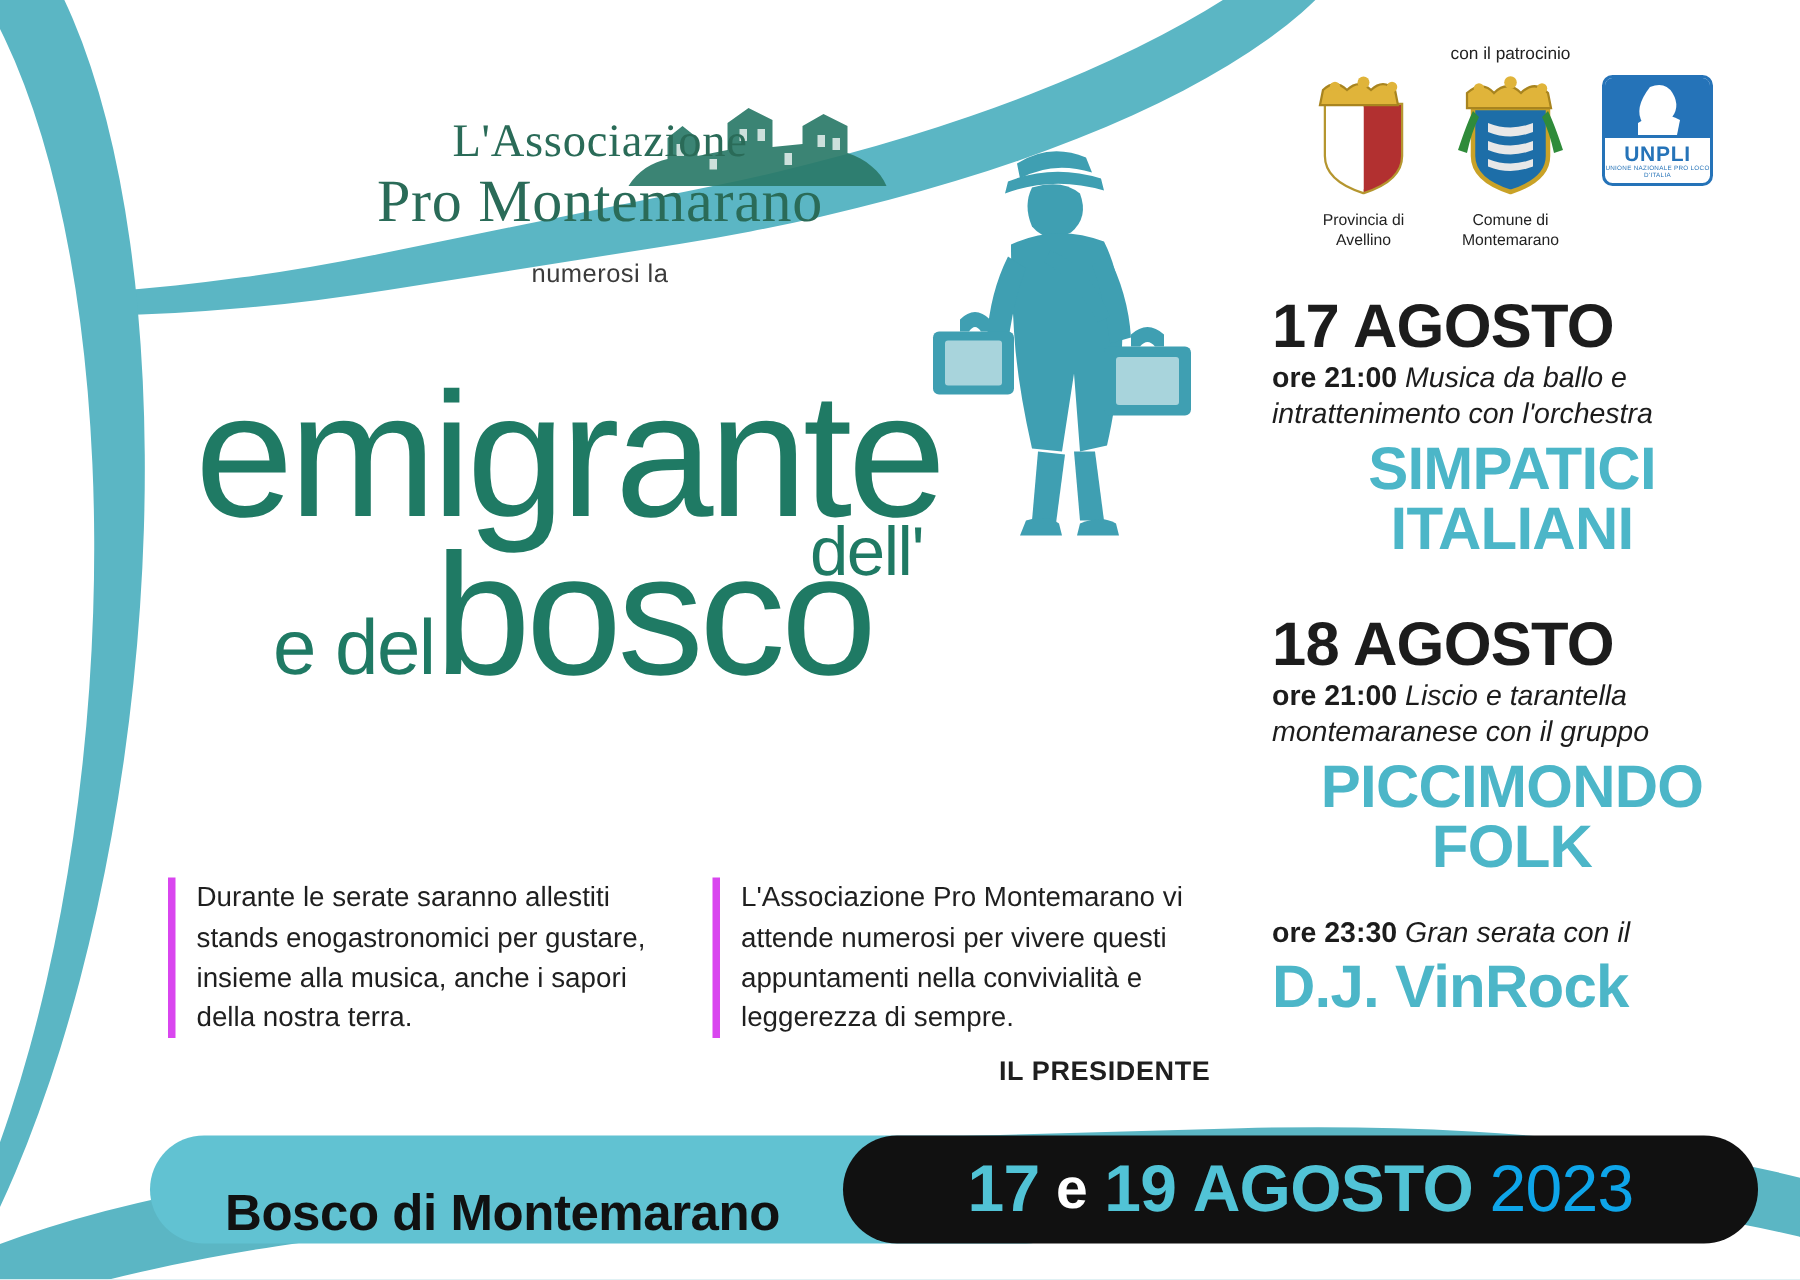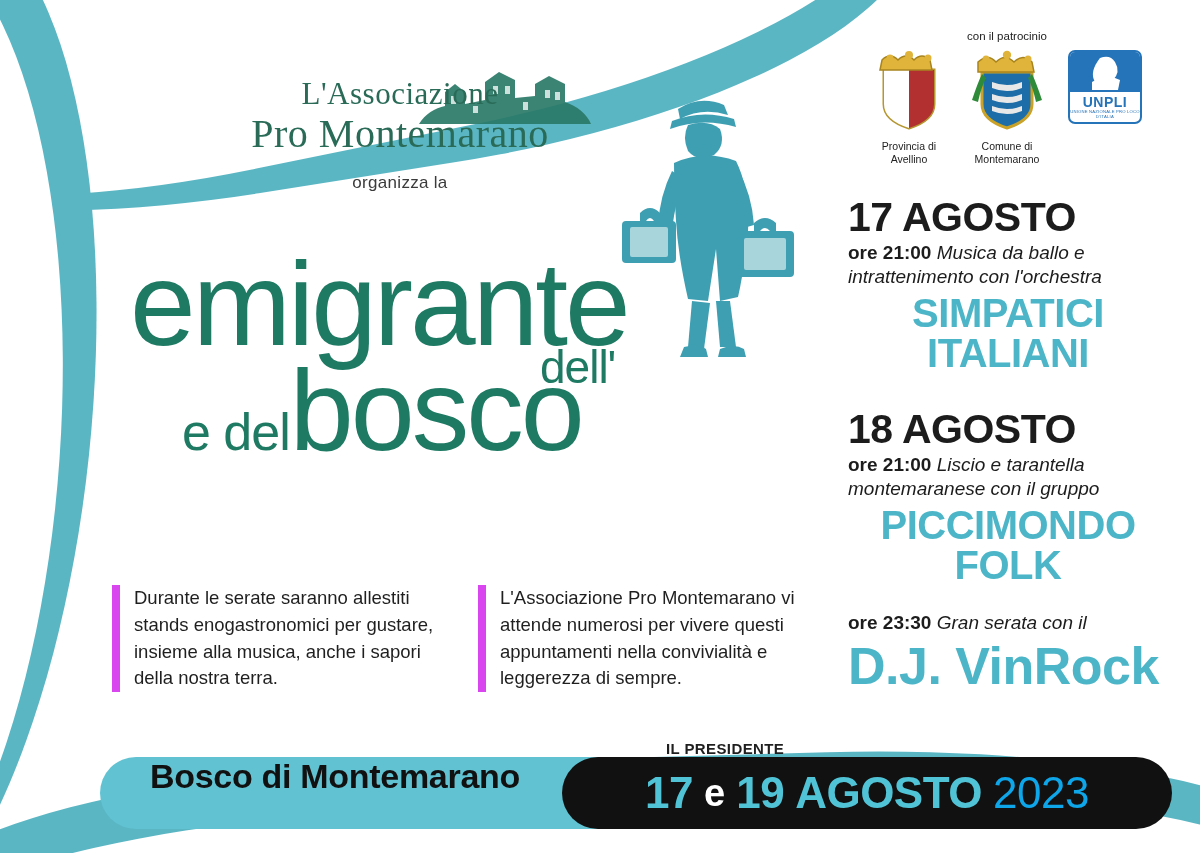--- a/index.html
+++ b/index.html
@@ -185,36 +185,35 @@
 
   
   .paras {
     position: absolute;
     left: 112px;
     top: 585px;
     display: flex;
     gap: 44px;
   }
   .para {
-    border-left: 8px solid #d946ef;
+    border-left: 5px solid #d946ef;
     padding-left: 14px;
     font-size: 18.5px;
     line-height: 1.45;
     color: #1f1f1f;
     max-width: 300px;
   }
   .presidente {
     position: absolute;
     left: 666px;
     top: 704px;
-    font-size: 15px;
+    font-size: 18px;
     font-weight: bold;
     color: #1f1f1f;
     letter-spacing: .4px;
-    margin-top: 36px;
   }
 
   
   .patronage {
     position: absolute;
     right: 58px;
     top: 30px;
     width: 270px;
     text-align: center;
   }
@@ -303,21 +302,21 @@
     margin-top: 26px;
     text-align: left;
   }
   .late-time {
     font-size: 19px;
     color: #1c1c1c;
   }
   .late-time b { font-weight: bold; }
   .late-time i { font-style: italic; }
   .dj {
-    font-size: 52px;
+    font-size: 40px;
     font-weight: bold;
     color: #4cb6c8;
     letter-spacing: -.5px;
     margin-top: 2px;
   }
 
   
   .bottom-bar {
     position: absolute;
     left: 100px;
@@ -327,21 +326,21 @@
   }
   .place-pill {
     position: absolute;
     left: 0;
     top: 0;
     height: 72px;
     width: 620px;
     background: #61c2d2;
     border-radius: 36px;
     display: flex;
-    align-items: flex-start;
+    align-items: flex-end;
     padding-left: 50px;
     box-sizing: border-box;
   }
   .place-text {
     font-size: 34px;
     font-weight: bold;
     color: #111;
     letter-spacing: -.3px;
   }
   .date-pill {
@@ -436,21 +435,21 @@
       <path d="M100 92 q26 10 40 44 l-8 4 q-16 -30 -36 -40 z"></path>
     </g>
   </svg>
 
   <div class="assoc">
     <div class="assoc-line1">L'Associazione</div>
     <div class="assoc-line2">
       <span>Pro</span>
       <span>Montemarano</span>
     </div>
-    <div class="organizza">organizza la</div>
+    <div class="organizza">numerosi la</div>
   </div>
 
   <div class="patronage">
     <div class="patronage-label">con il patrocinio</div>
     <div class="crests">
 
       <div class="crest">
         <svg viewBox="0 0 74 80" width="74" height="80">
           <path d="M12 20 h50 v34 q0 16 -25 24 q-25 -8 -25 -24 z" fill="#ffffff" stroke="#b5962f" stroke-width="3"></path>
           <path d="M12 20 h50 v34 q0 16 -25 24 l0 -58 z" fill="#b23030"></path>

